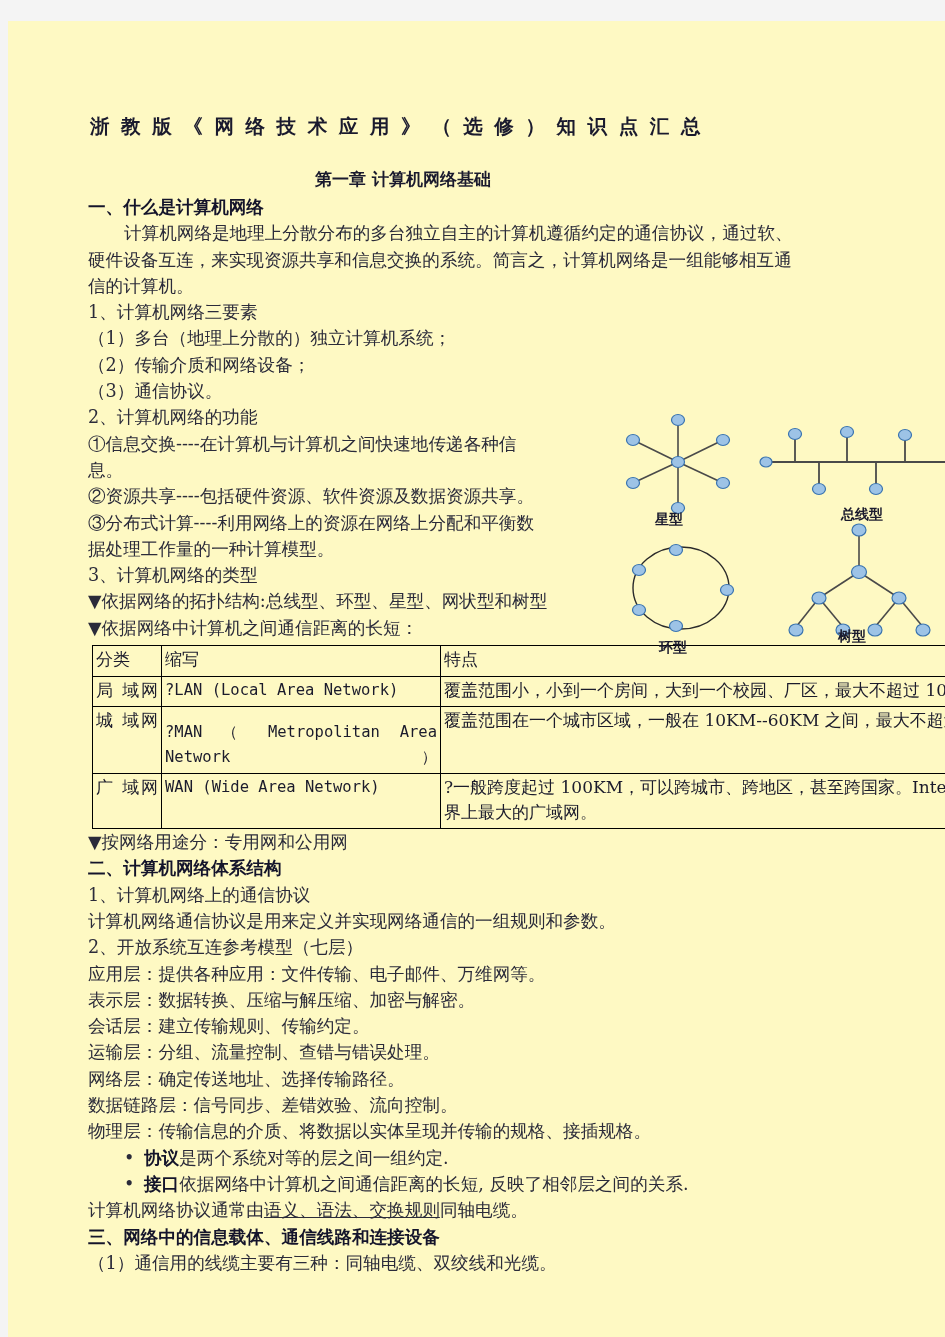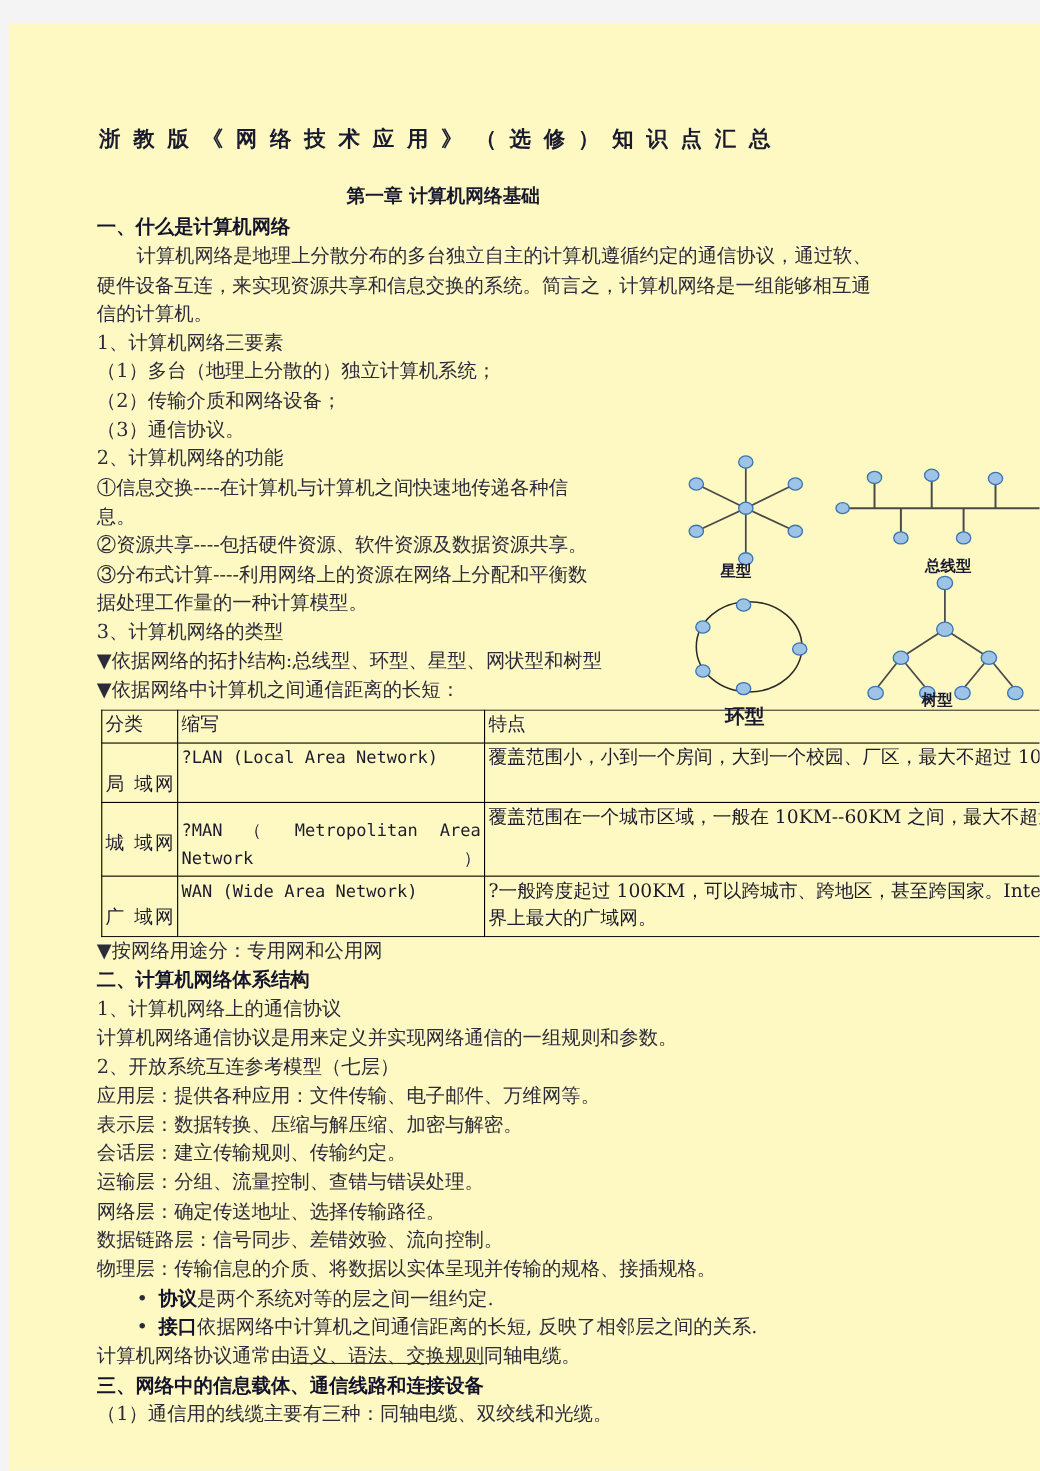--- a/index.html
+++ b/index.html
@@ -121,21 +121,20 @@
     font-family: "DejaVu Serif", "Liberation Serif", serif;
   }
   table.nettbl td.c1 { width: 62px; }
   table.nettbl td.c2 { width: 272px; font-family: "DejaVu Sans Mono", "Liberation Mono", monospace; font-size: 15.5px; }
   table.nettbl td.c3 { width: 612px; }
   .j2 {
     display: block;
     text-align: justify;
     text-align-last: justify;
     white-space: normal;
-    margin-top: 24px;
   }
   .jtext {
     text-align: justify;
     text-align-last: justify;
     white-space: normal;
     margin-top: 12px;
   }
   .cellwrap { white-space: normal; }
 </style>
 </head>
@@ -216,21 +215,21 @@
             <ellipse cx="276" cy="188" rx="7" ry="6"></ellipse>
             <ellipse cx="173" cy="220" rx="7" ry="6"></ellipse>
             <ellipse cx="220" cy="220" rx="7" ry="6"></ellipse>
             <ellipse cx="252" cy="220" rx="7" ry="6"></ellipse>
             <ellipse cx="300" cy="220" rx="7" ry="6"></ellipse>
           </g>
         </svg>
 
         <div style="position:absolute;left:32px;top:101px;font-family:'DejaVu Sans','Liberation Sans',sans-serif;font-weight:bold;font-size:14px;color:#1a1a2e;">星型</div>
         <div style="position:absolute;left:218px;top:84px;font-family:'DejaVu Sans','Liberation Sans',sans-serif;font-weight:bold;font-size:14px;color:#1a1a2e;margin-top:12px;">总线型</div>
-        <div style="position:absolute;left:36px;top:229px;font-family:'DejaVu Sans','Liberation Sans',sans-serif;font-weight:bold;font-size:18px;color:#1a1a2e;">环型</div>
+        <div style="position:absolute;left:36px;top:229px;font-family:'DejaVu Sans','Liberation Sans',sans-serif;font-weight:bold;font-size:14px;color:#1a1a2e;">环型</div>
         <div style="position:absolute;left:215px;top:218px;font-family:'DejaVu Sans','Liberation Sans',sans-serif;font-weight:bold;font-size:14px;color:#1a1a2e;">树型</div>
       </div>
 
       <p class="line bold">一、什么是计算机网络</p>
       <p class="line indent2">计算机网络是地理上分散分布的多台独立自主的计算机遵循约定的通信协议，通过软、</p>
       <p class="line">硬件设备互连，来实现资源共享和信息交换的系统。简言之，计算机网络是一组能够相互通</p>
       <p class="line">信的计算机。</p>
 
       <p class="line">1、计算机网络三要素</p>
       <p class="line">（1）多台（地理上分散的）独立计算机系统；</p>

